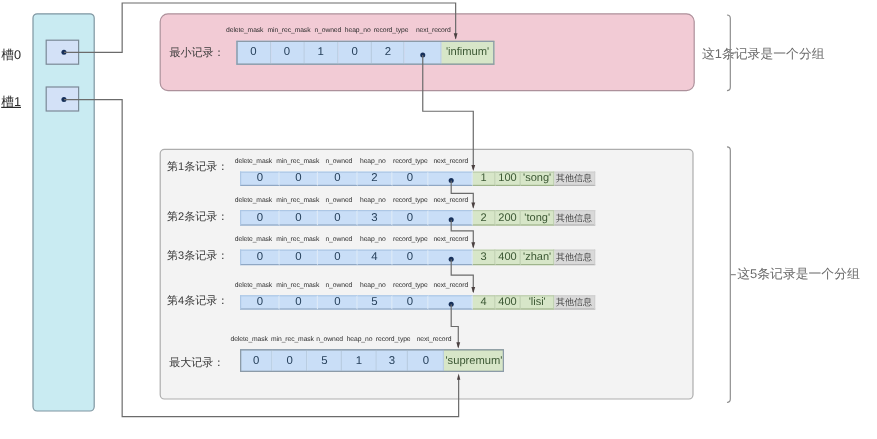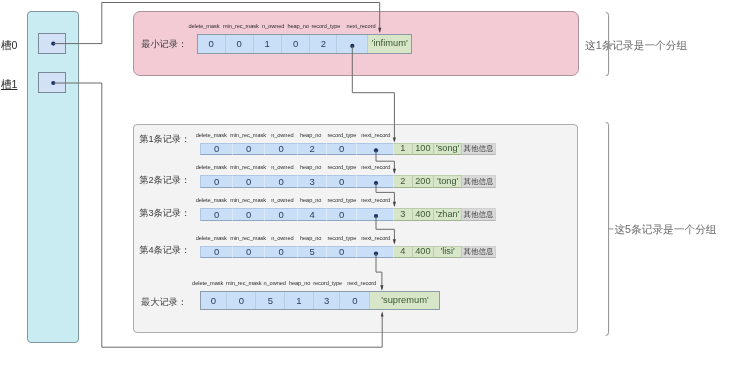--- a/index.html
+++ b/index.html
@@ -202,21 +202,21 @@
           <div class="hdrcell" style="left: 113.5px;">record_type</div>
           <div class="hdrcell" style="left: 147.5px;">next_record</div>
         </div>
         <div class="cellrow sup" style="left: 199.7px; top: 290.9px; height: 19.6px;">
           <div class="cell first" style="width: 27.6px;">0</div>
           <div class="cell" style="width: 29.2px;">0</div>
           <div class="cell" style="width: 28.8px;">5</div>
           <div class="cell" style="width: 28.5px;">1</div>
           <div class="cell" style="width: 26.6px;">3</div>
           <div class="cell" style="width: 30.1px;">0</div>
-          <div class="cell green" style="width: 70px; font-size: 9.3px;">'supremum'</div>
+          <div class="cell green" style="width: 50px; font-size: 9.3px;">'supremum'</div>
         </div>
       </div>
     </div>
   <div id="brackets">
       <div class="brtext" style="left: 585px; top: 39.6px;">这1条记录是一个分组</div>
       <div class="brtext" style="left: 614.4px; top: 224.3px;">这5条记录是一个分组</div>
     </div>
 </div>
 
 </body></html>

